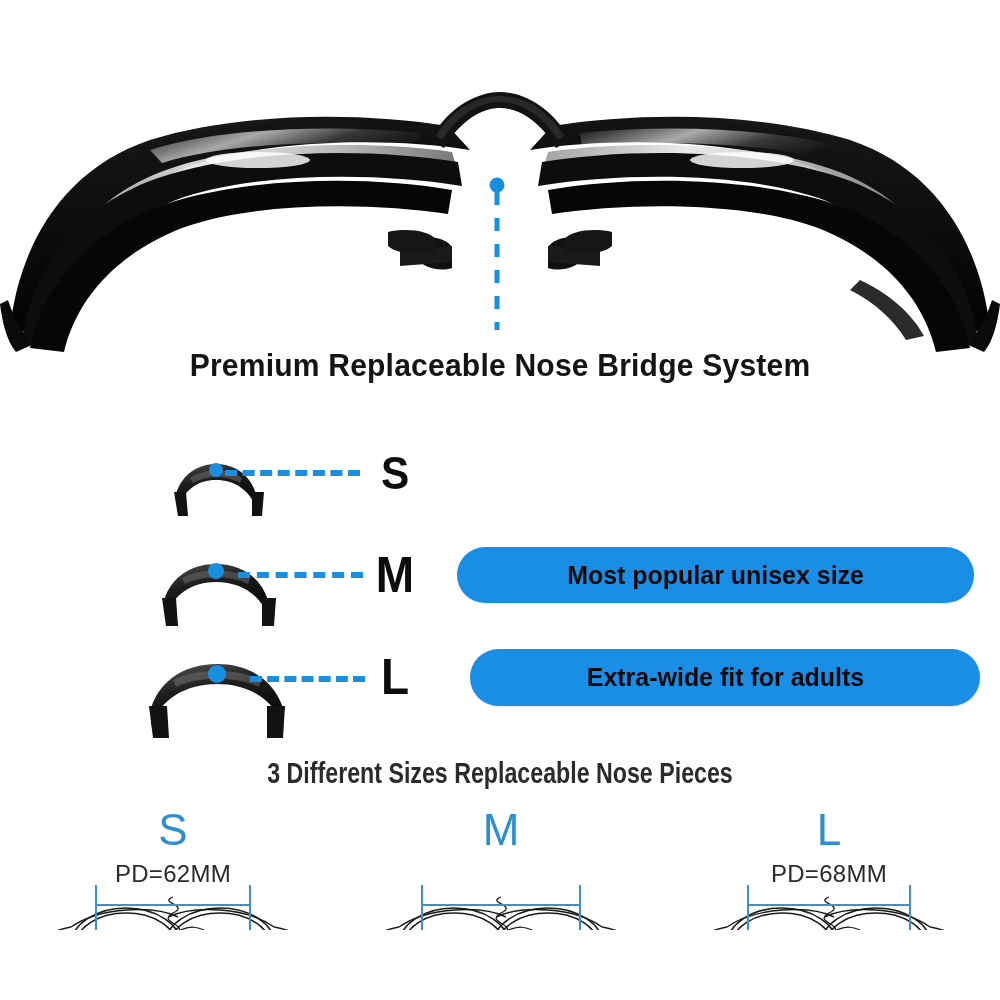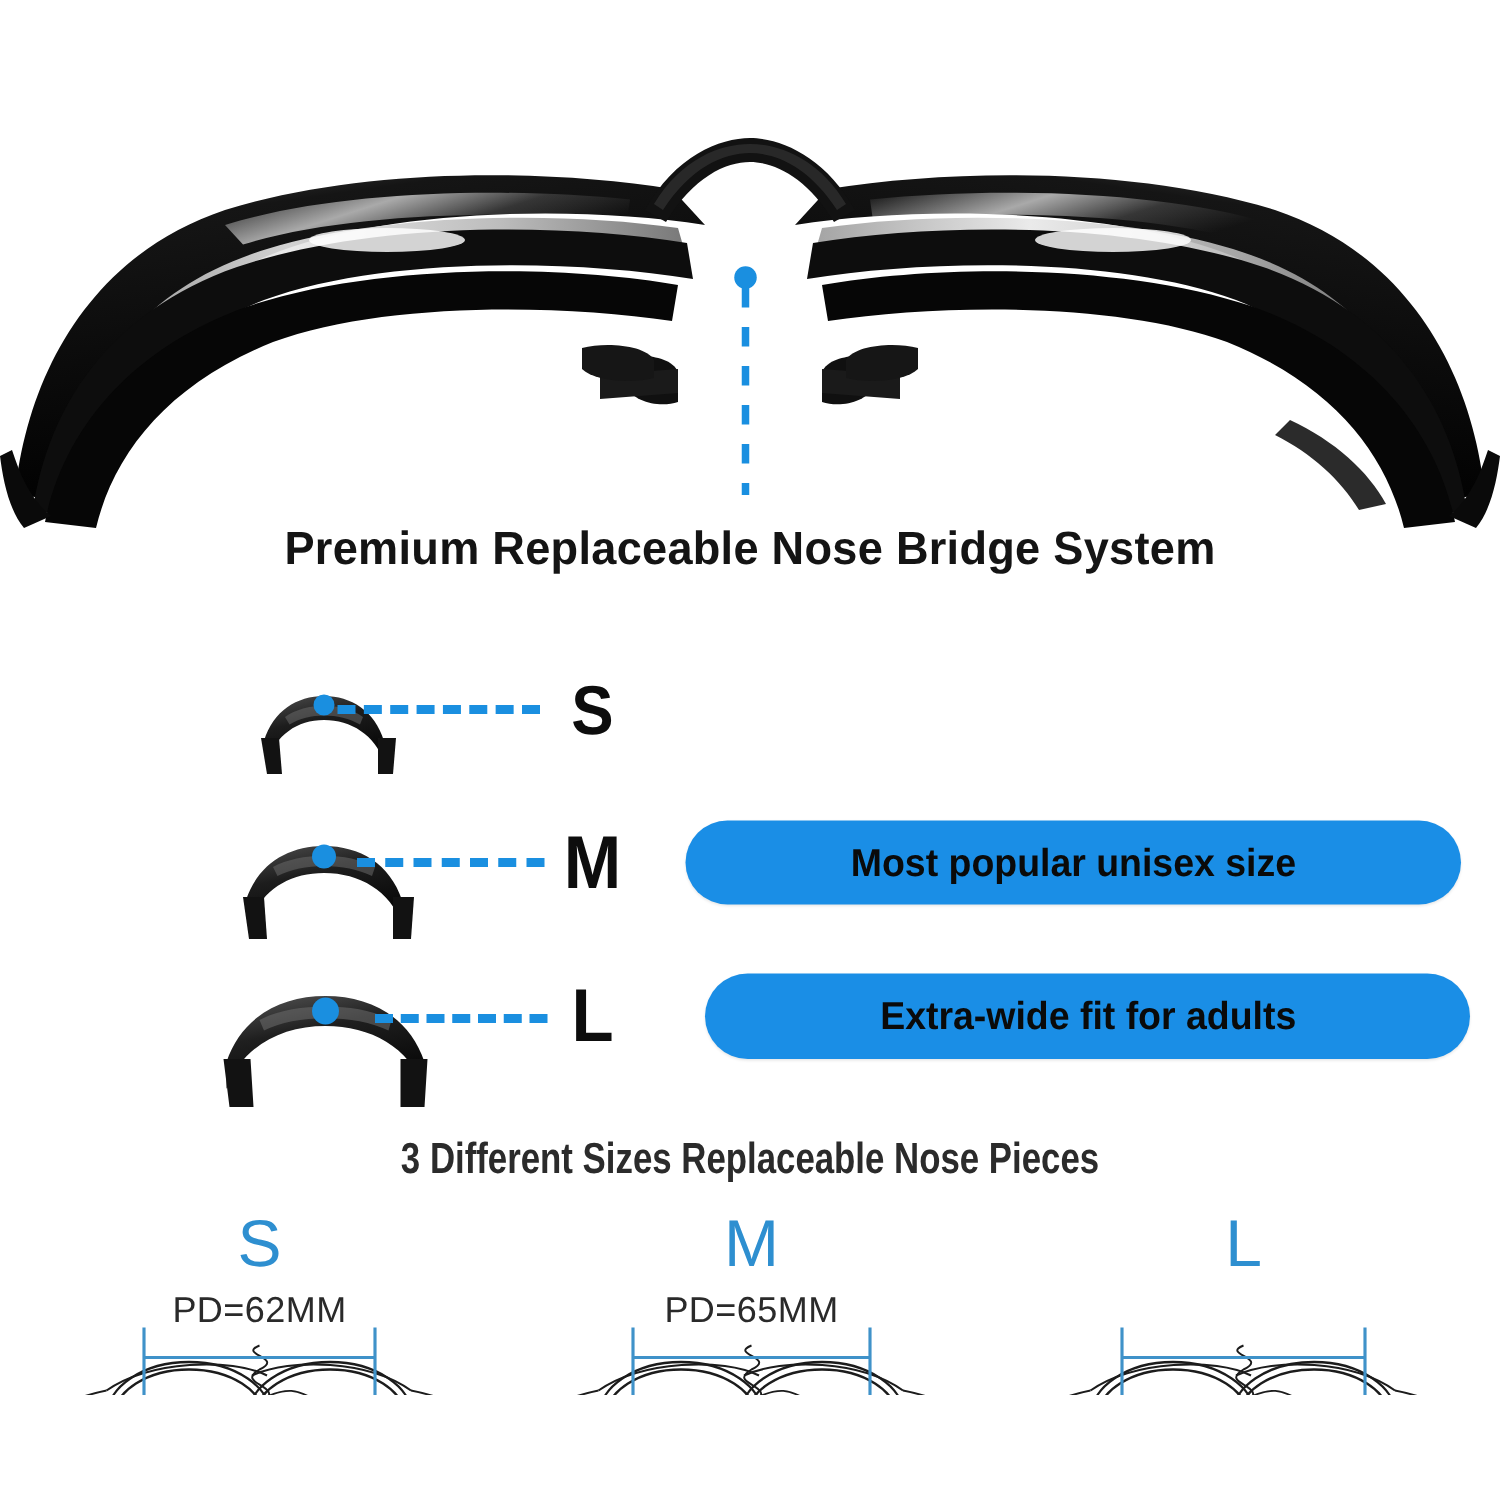--- a/index.html
+++ b/index.html
@@ -374,21 +374,20 @@
         <g stroke="#3f92c9" stroke-width="2.1" fill="none">
           <line x1="88" y1="2" x2="88" y2="74"></line>
           <line x1="242" y1="2" x2="242" y2="74"></line>
           <line x1="88" y1="22" x2="242" y2="22"></line>
         </g>
       </svg>
     </div>
 
     <div class="pd-col pd-col-m">
       <div class="pd-letter">M</div>
-      <div class="pd-label">PD=65MM</div>
       <svg class="pd-drawing" width="330" height="110" viewBox="0 0 330 110">
         <g fill="none" stroke="#1c1c1c" stroke-width="1.6">
           <ellipse cx="118" cy="62" rx="55" ry="37"></ellipse>
           <ellipse cx="118" cy="62" rx="50" ry="32"></ellipse>
           <ellipse cx="212" cy="62" rx="55" ry="37"></ellipse>
           <ellipse cx="212" cy="62" rx="50" ry="32"></ellipse>
           <path d="M 168 52 C 182 40 148 40 165 30 C 182 22 150 20 165 14" stroke-width="1.3"></path>
           <path d="M 172 62 C 186 52 192 52 200 62 C 192 72 186 72 172 62" stroke-width="1.3"></path>
           <path d="M 170 48 C 184 42 190 44 198 48" stroke-width="1.2"></path>
           <path d="M 170 76 C 184 82 190 80 198 76" stroke-width="1.2"></path>
@@ -406,20 +405,21 @@
         <g stroke="#3f92c9" stroke-width="2.1" fill="none">
           <line x1="86" y1="2" x2="86" y2="74"></line>
           <line x1="244" y1="2" x2="244" y2="74"></line>
           <line x1="86" y1="22" x2="244" y2="22"></line>
         </g>
       </svg>
     </div>
 
     <div class="pd-col pd-col-l">
       <div class="pd-letter">L</div>
+      <div class="pd-label">PD=68MM</div>
       <svg class="pd-drawing" width="330" height="110" viewBox="0 0 330 110">
         <g fill="none" stroke="#1c1c1c" stroke-width="1.6">
           <ellipse cx="118" cy="62" rx="55" ry="37"></ellipse>
           <ellipse cx="118" cy="62" rx="50" ry="32"></ellipse>
           <ellipse cx="212" cy="62" rx="55" ry="37"></ellipse>
           <ellipse cx="212" cy="62" rx="50" ry="32"></ellipse>
           <path d="M 168 52 C 182 40 148 40 165 30 C 182 22 150 20 165 14" stroke-width="1.3"></path>
           <path d="M 172 62 C 186 52 192 52 200 62 C 192 72 186 72 172 62" stroke-width="1.3"></path>
           <path d="M 170 48 C 184 42 190 44 198 48" stroke-width="1.2"></path>
           <path d="M 170 76 C 184 82 190 80 198 76" stroke-width="1.2"></path>

